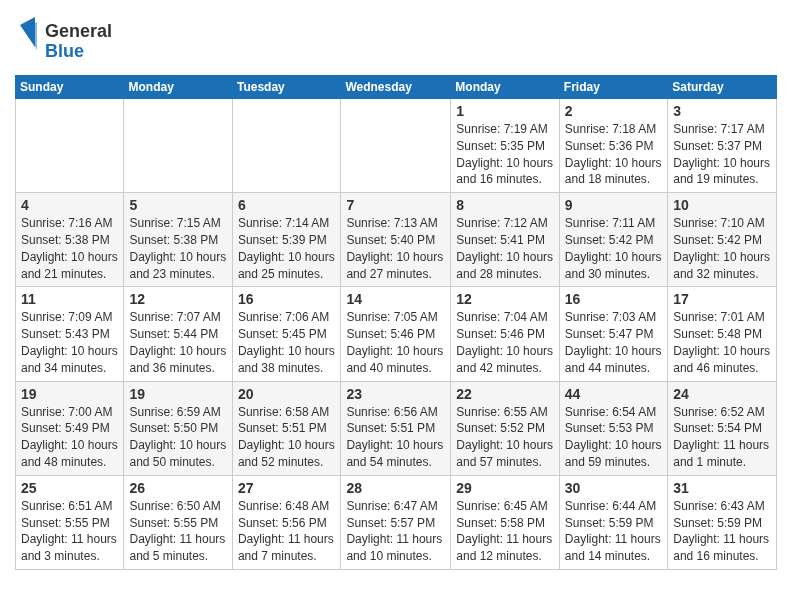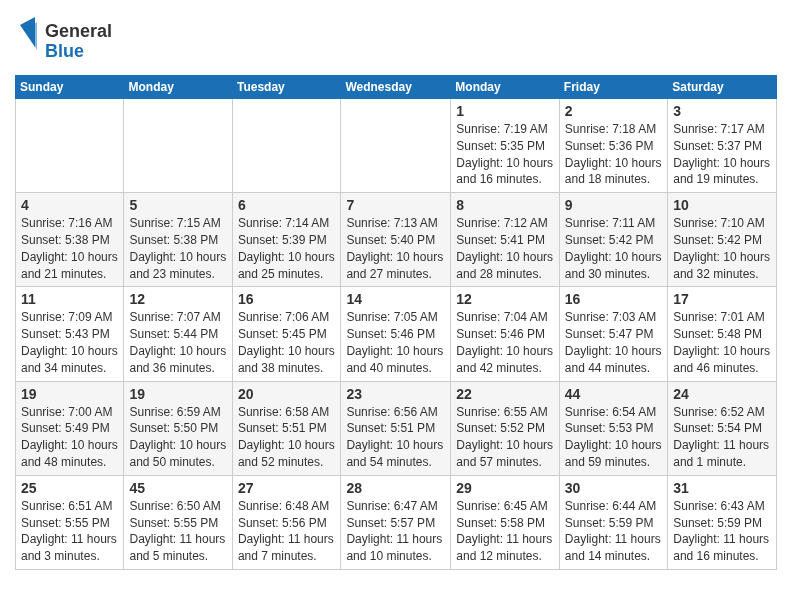--- a/index.html
+++ b/index.html
@@ -215,21 +215,21 @@
           <div class="day-number">24</div>
           <div class="day-info">Sunrise: 6:52 AM<br>Sunset: 5:54 PM<br>Daylight: 11 hours<br>and 1 minute.</div>
         </td>
       </tr>
       <tr>
         <td>
           <div class="day-number">25</div>
           <div class="day-info">Sunrise: 6:51 AM<br>Sunset: 5:55 PM<br>Daylight: 11 hours<br>and 3 minutes.</div>
         </td>
         <td>
-          <div class="day-number">45</div>
+          <div class="day-number">26</div>
           <div class="day-info">Sunrise: 6:50 AM<br>Sunset: 5:55 PM<br>Daylight: 11 hours<br>and 5 minutes.</div>
         </td>
         <td>
           <div class="day-number">27</div>
           <div class="day-info">Sunrise: 6:48 AM<br>Sunset: 5:56 PM<br>Daylight: 11 hours<br>and 7 minutes.</div>
         </td>
         <td>
           <div class="day-number">28</div>
           <div class="day-info">Sunrise: 6:47 AM<br>Sunset: 5:57 PM<br>Daylight: 11 hours<br>and 10 minutes.</div>
         </td>

